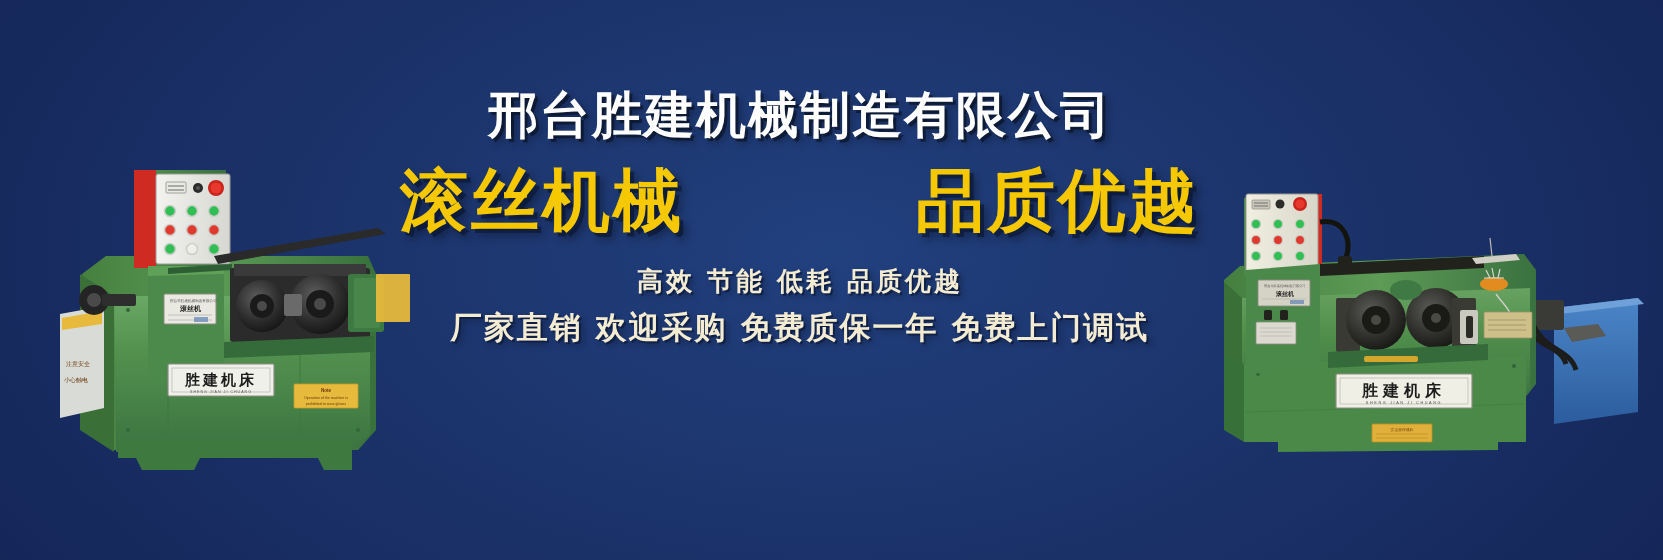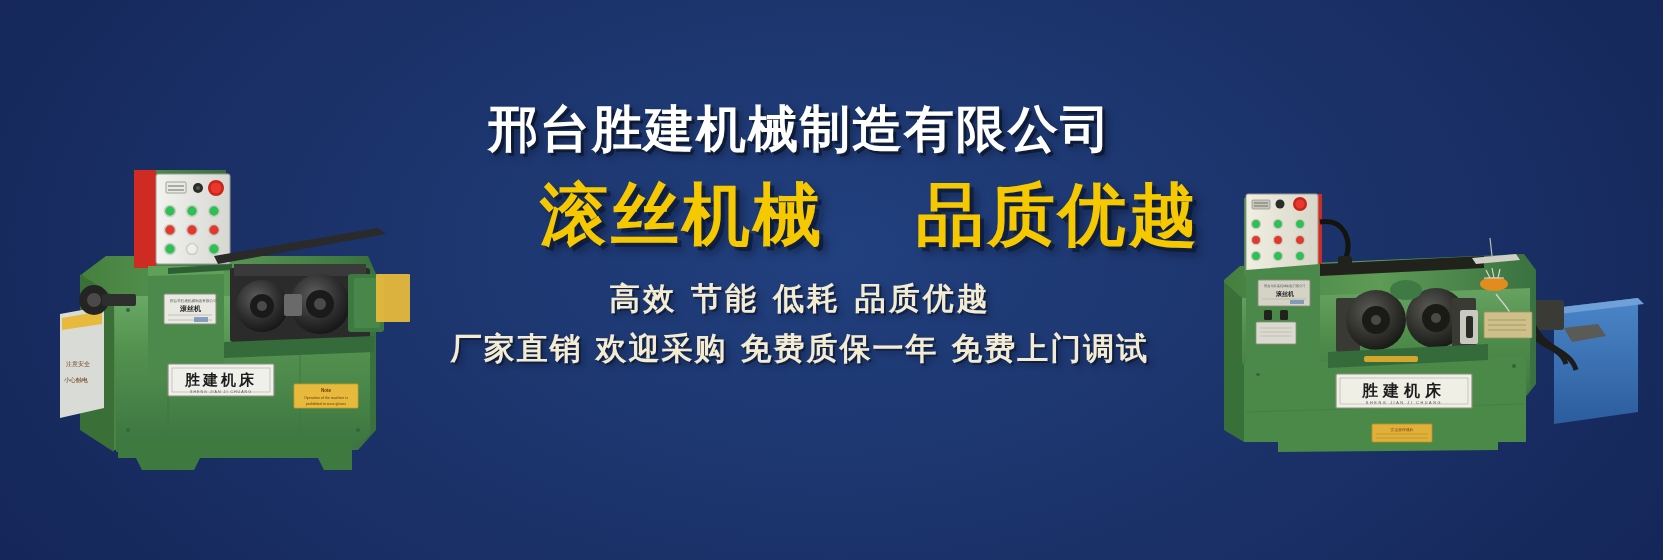--- a/index.html
+++ b/index.html
@@ -35,46 +35,45 @@
     font-size: 50px;
     font-weight: 700;
     color: #ffffff;
     letter-spacing: 2px;
     line-height: 1.1;
     white-space: nowrap;
     text-shadow:
       3px 3px 0 rgba(0,0,0,0.42),
       5px 5px 7px rgba(0,0,0,0.30);
     font-family: "DejaVu Sans", "Liberation Sans", sans-serif;
-    margin-top: 14px;
   }
 
   .slogan-row {
     margin-top: 22px;
     display: flex;
-    justify-content: flex-end;
+    justify-content: space-between;
     align-items: baseline;
     white-space: nowrap;
   }
   .slogan-main {
     font-size: 68px;
     font-weight: 700;
     color: #f5c800;
     letter-spacing: 3px;
     line-height: 1.05;
     text-shadow:
       4px 4px 0 rgba(8,16,40,0.55),
       7px 7px 9px rgba(0,0,0,0.35);
     font-family: "DejaVu Sans", "Liberation Sans", sans-serif;
   }
   .slogan-gap { display: inline-block; width: 92px; }
 
   .sub-line-1 {
     margin-top: 28px;
-    font-size: 31px;
+    font-size: 26px;
     font-weight: 700;
     color: #f3ecd2;
     letter-spacing: 3px;
     white-space: nowrap;
     text-shadow:
       2px 2px 0 rgba(10,18,45,0.55),
       4px 4px 6px rgba(0,0,0,0.30);
     font-family: "DejaVu Sans", "Liberation Sans", sans-serif;
   }
   .sub-line-2 {

